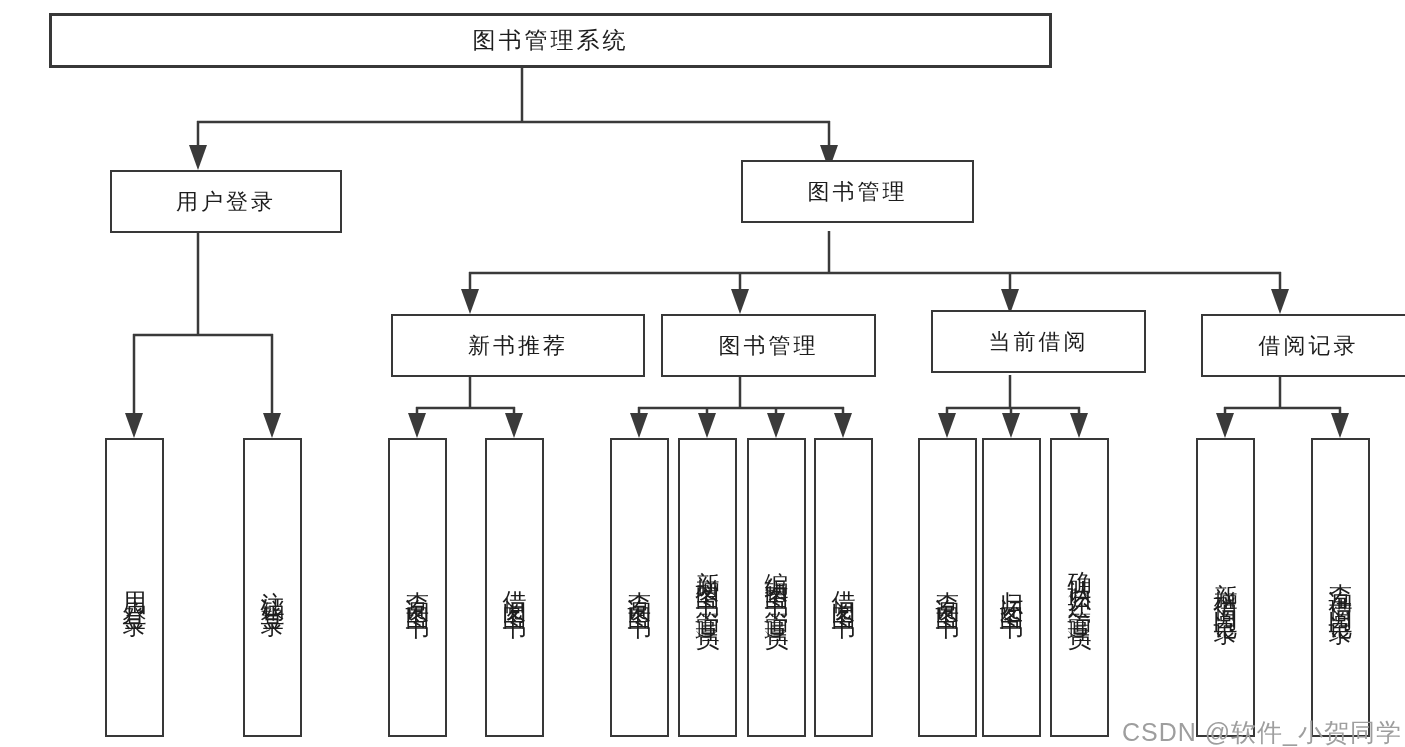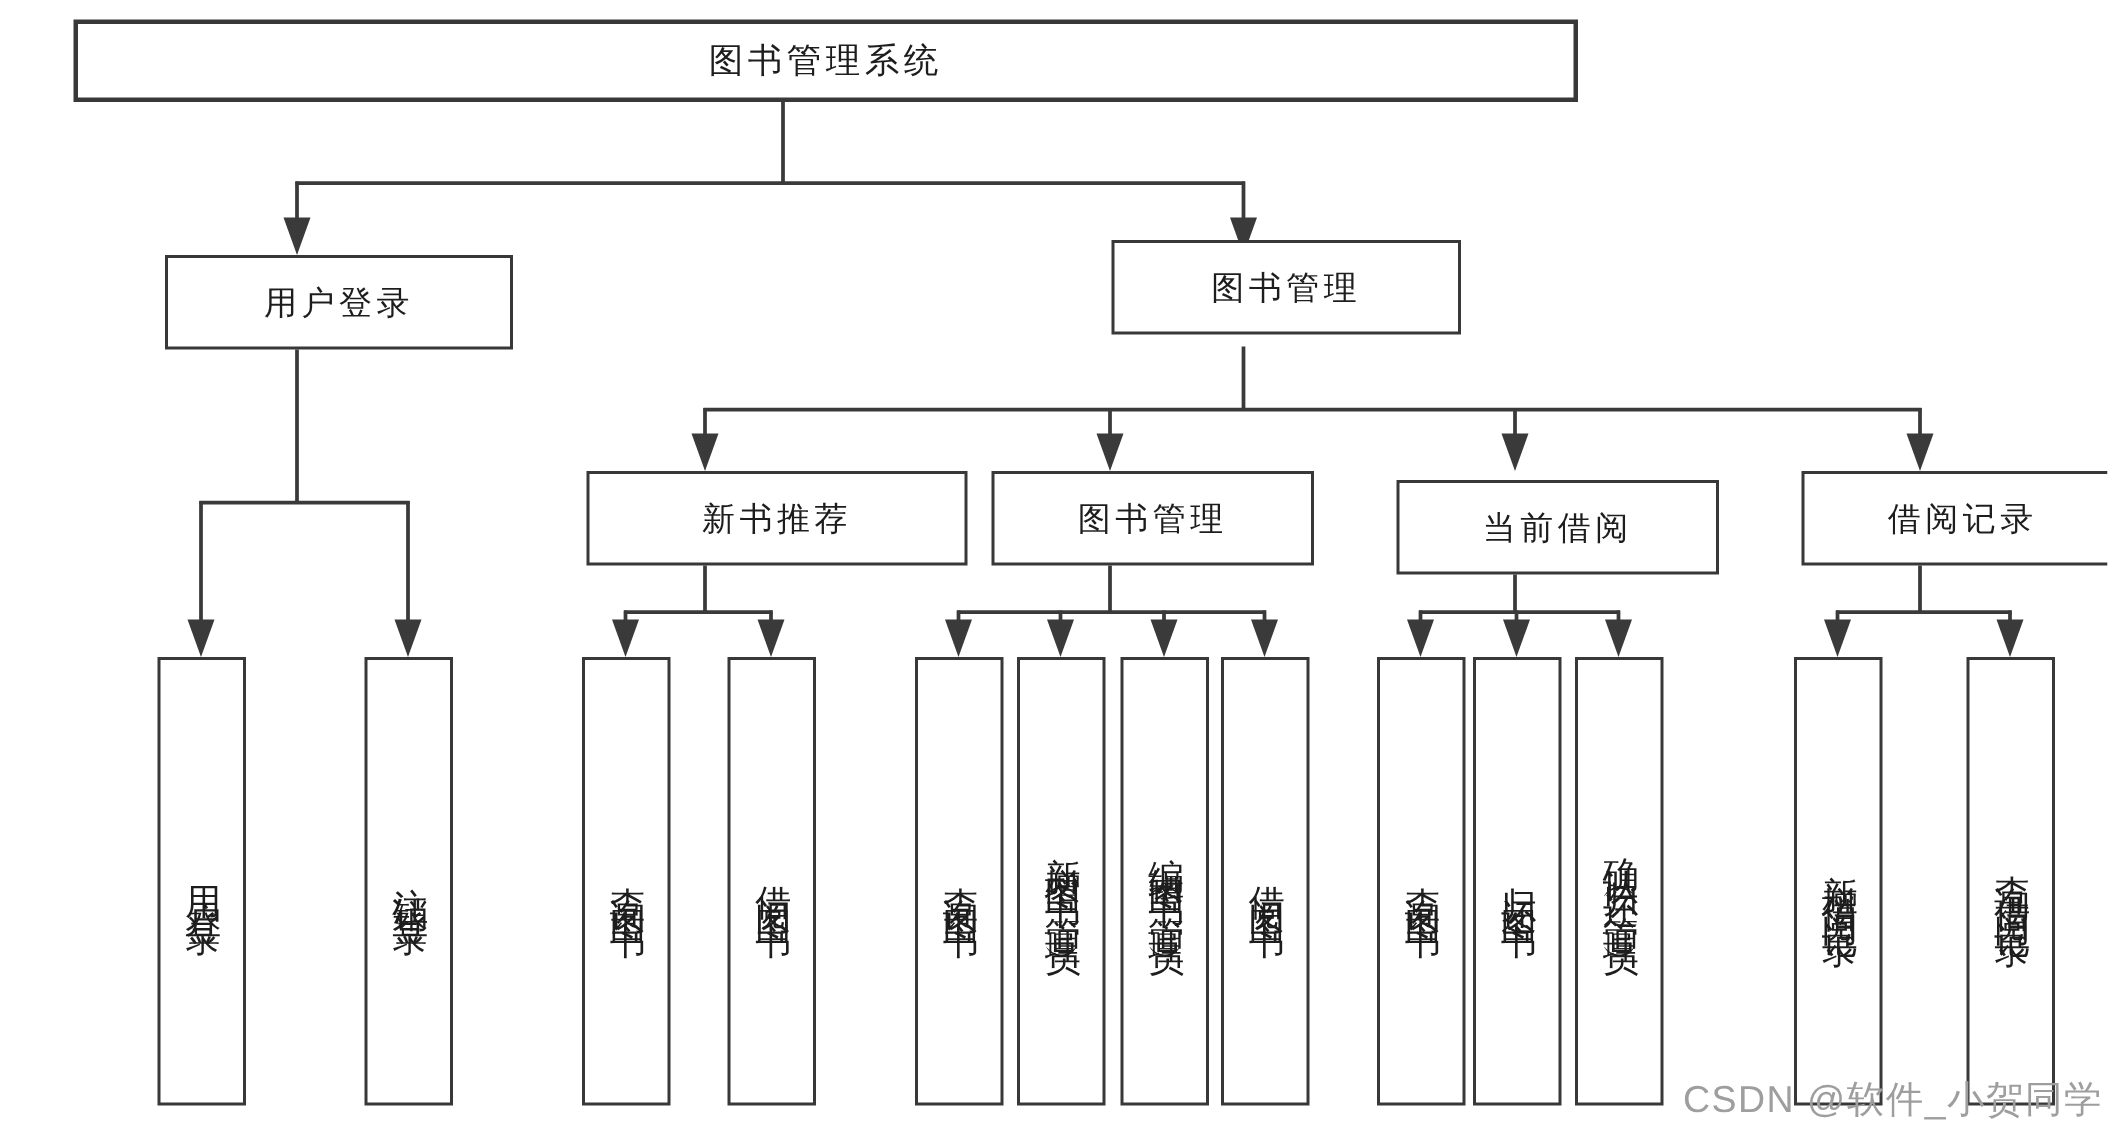--- a/index.html
+++ b/index.html
@@ -147,21 +147,21 @@
   <div class="hnode" style="left:713px;top:160px;width:233px;">
     <span>图书管理</span>
   </div>
 
   <div class="hnode" style="left:363px;top:314px;width:254px;">
     <span>新书推荐</span>
   </div>
   <div class="hnode" style="left:633px;top:314px;width:215px;">
     <span>图书管理</span>
   </div>
-  <div class="hnode" style="left:903px;top:320px;width:215px;">
+  <div class="hnode" style="left:903px;top:310px;width:215px;">
     <span>当前借阅</span>
   </div>
   <div class="hnode" style="left:1173px;top:314px;width:215px;">
     <span>借阅记录</span>
   </div>
 
   <div class="leaf" style="left:105px;">
     <span class="vtext">用户登录</span>
   </div>
   <div class="leaf" style="left:243px;">

